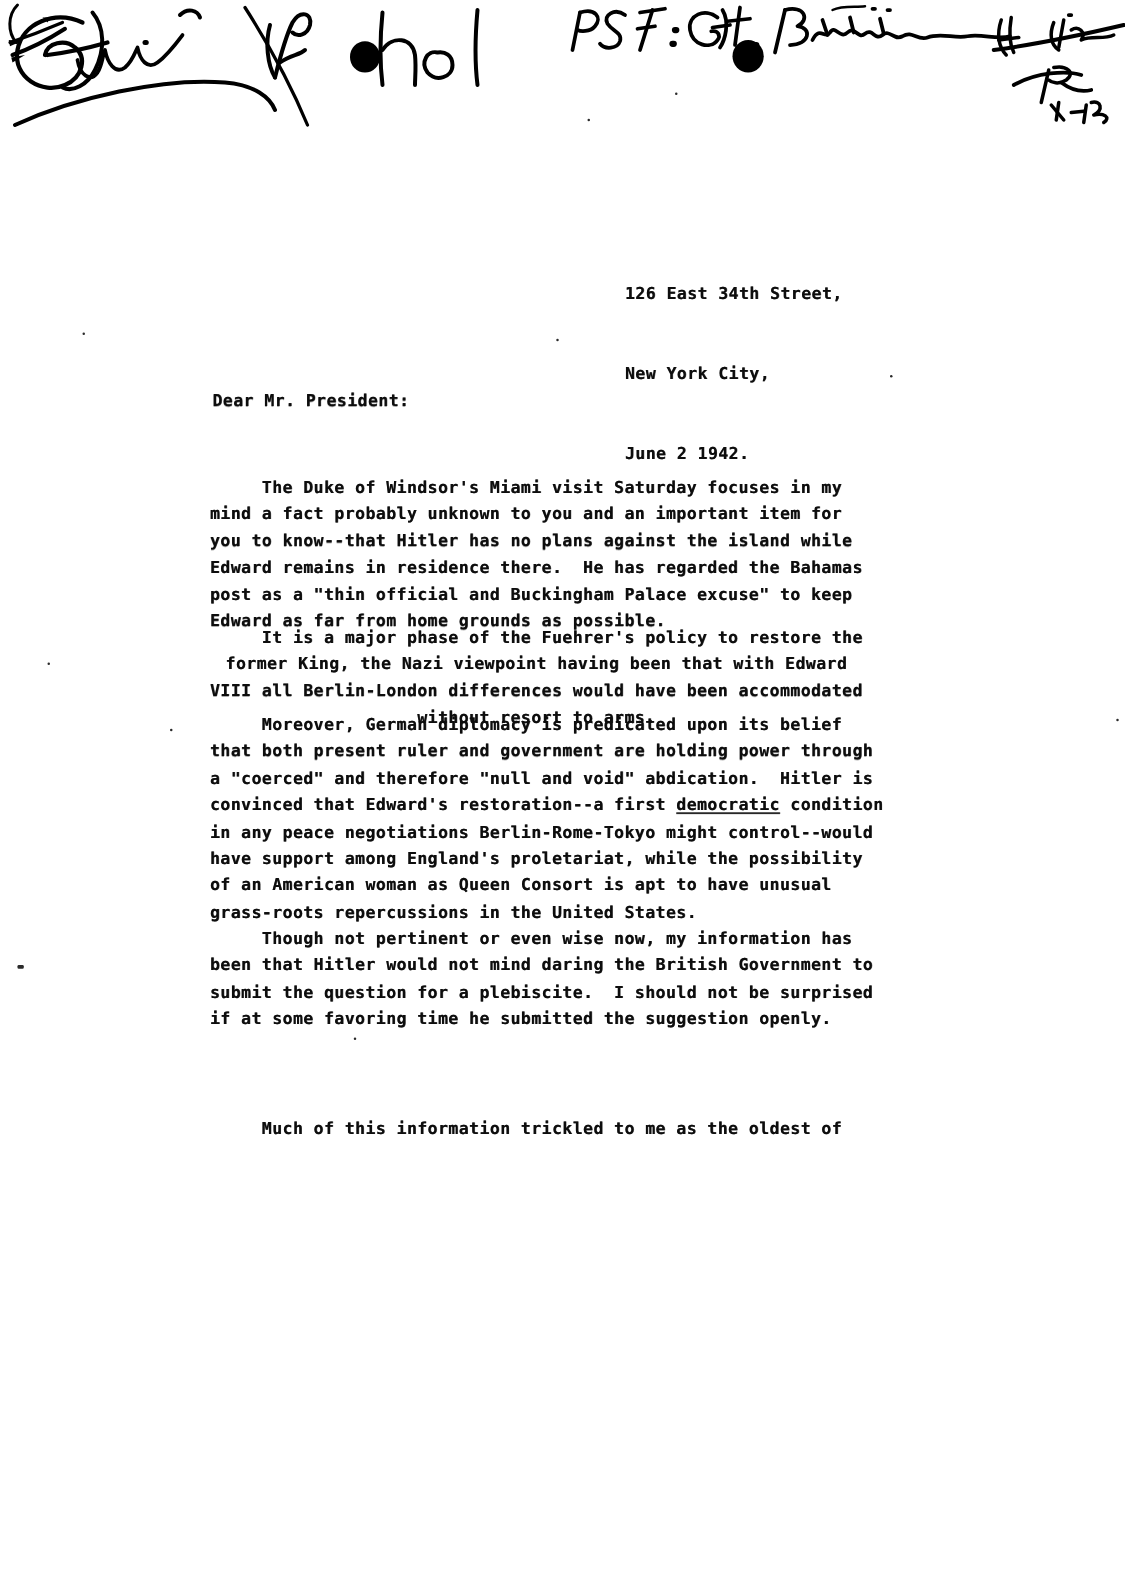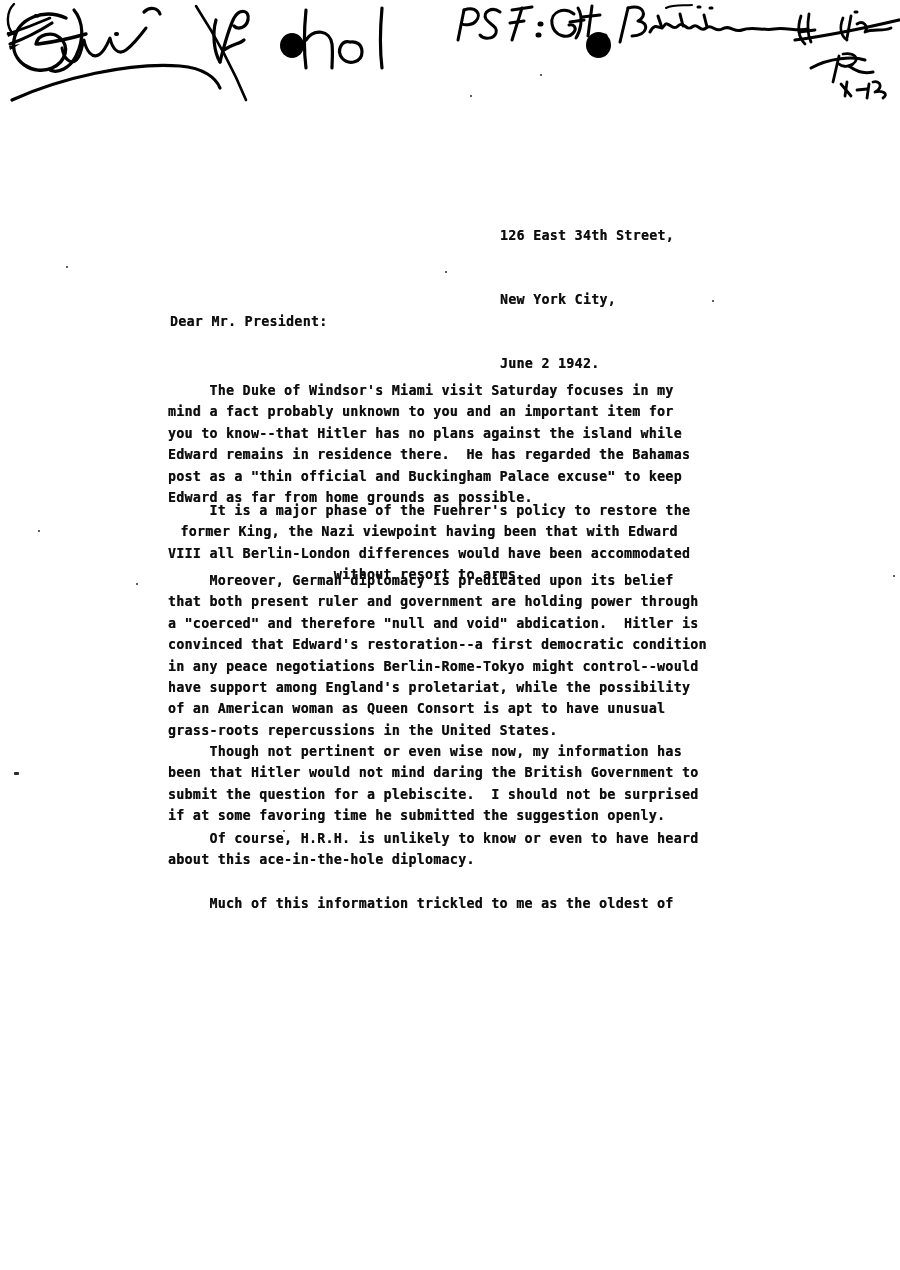--- a/index.html
+++ b/index.html
@@ -53,20 +53,21 @@
     top: 1036px;
     margin-top: 44px;
   }
   .addressee {
     left: 168px;
     top: 1113px;
   }
 
   
   .uline {
+    text-decoration: underline;
     text-decoration-thickness: 1.2px;
     text-underline-offset: 2px;
     margin-top: 43px;
   }
 
   
   .punch {
     position: absolute;
     background: #000000;
     border-radius: 50%;
@@ -264,22 +265,20 @@
 convinced that Edward's restoration--a first </span><span class="uline">democratic</span><span> condition
 in any peace negotiations Berlin-Rome-Tokyo might control--would
 have support among England's proletariat, while the possibility
 of an American woman as Queen Consort is apt to have unusual
 grass-roots repercussions in the United States.</span></div>
 
   <div class="typed para p4">     Though not pertinent or even wise now, my information has
 been that Hitler would not mind daring the British Government to
 submit the question for a plebiscite.  I should not be surprised
 if at some favoring time he submitted the suggestion openly.</div>
-  <div class="typed para p5">     Of course, H.R.H. is unlikely to know or even to have heard
-about this ace-in-the-hole diplomacy.</div>
   <div class="typed para p6">     Much of this information trickled to me as the oldest of
 the international writers in this country and I am certain that
 as of today it is approximately as I report it to you.  It would
 make a sensational or wedge-opening article but I am not so using
 it at this most opportune moment.  However, you may consider it
 a story to pass along.  I wanted to send it to our good friend
 Josephus Daniels first and then thought to submit it directly.</div>
 
   <div class="typed closing">Sincerely yours,</div>
 

